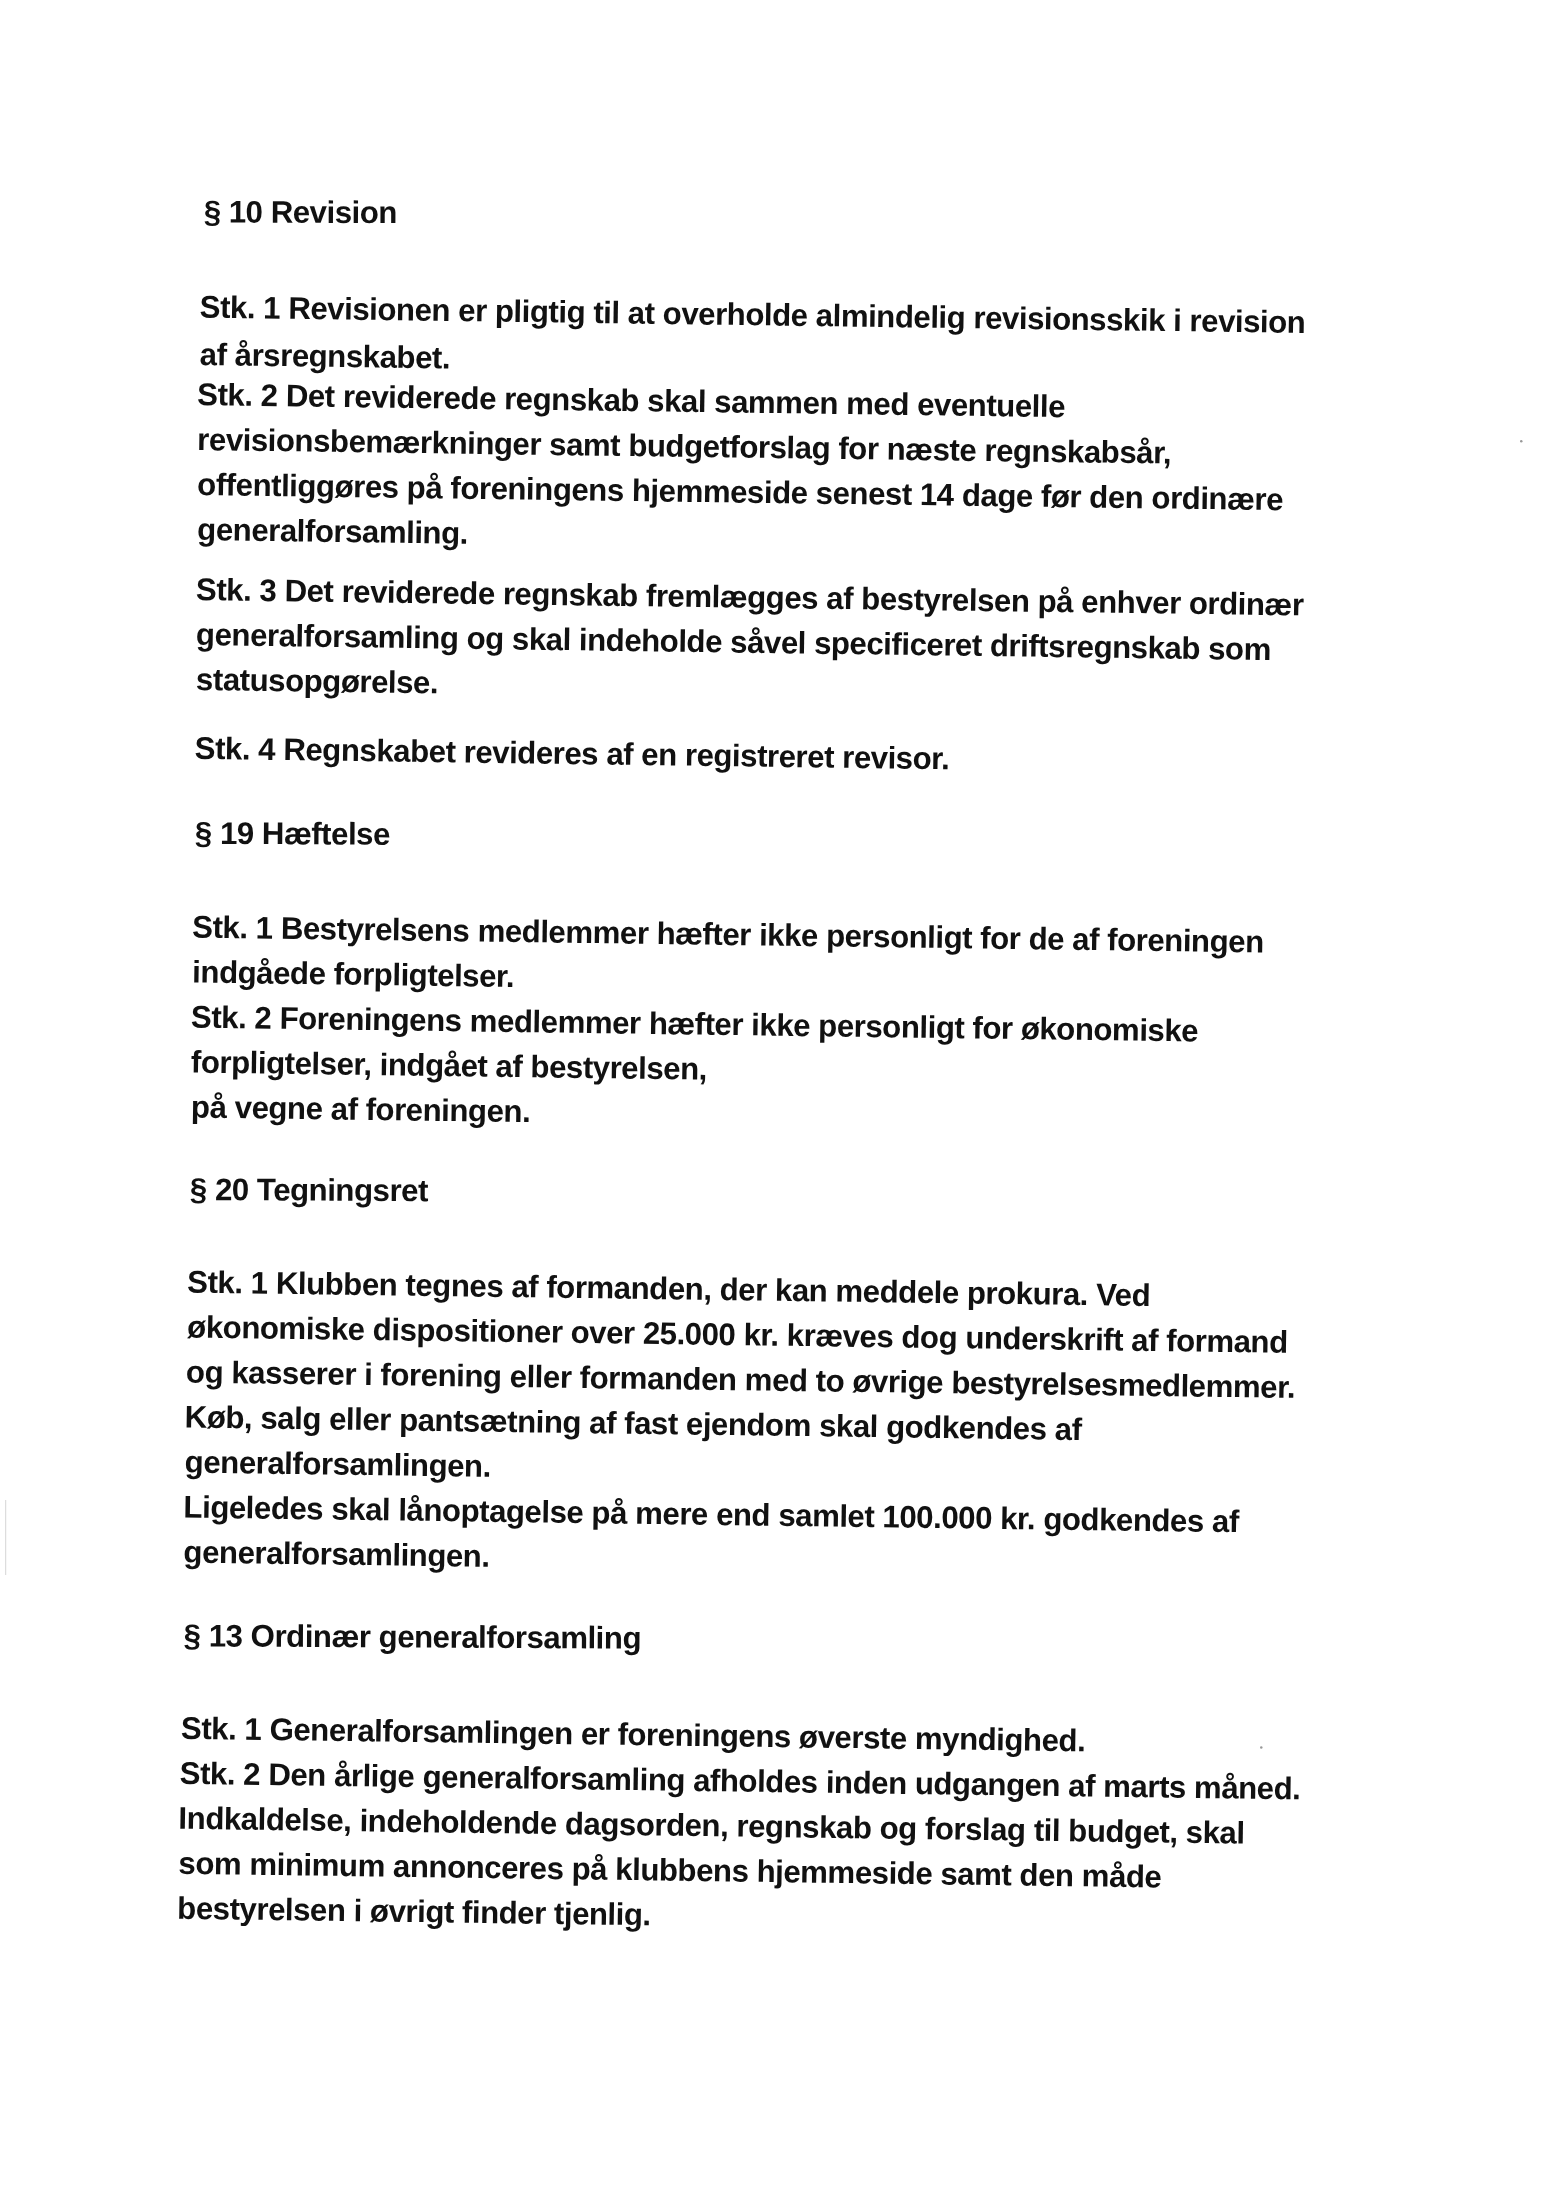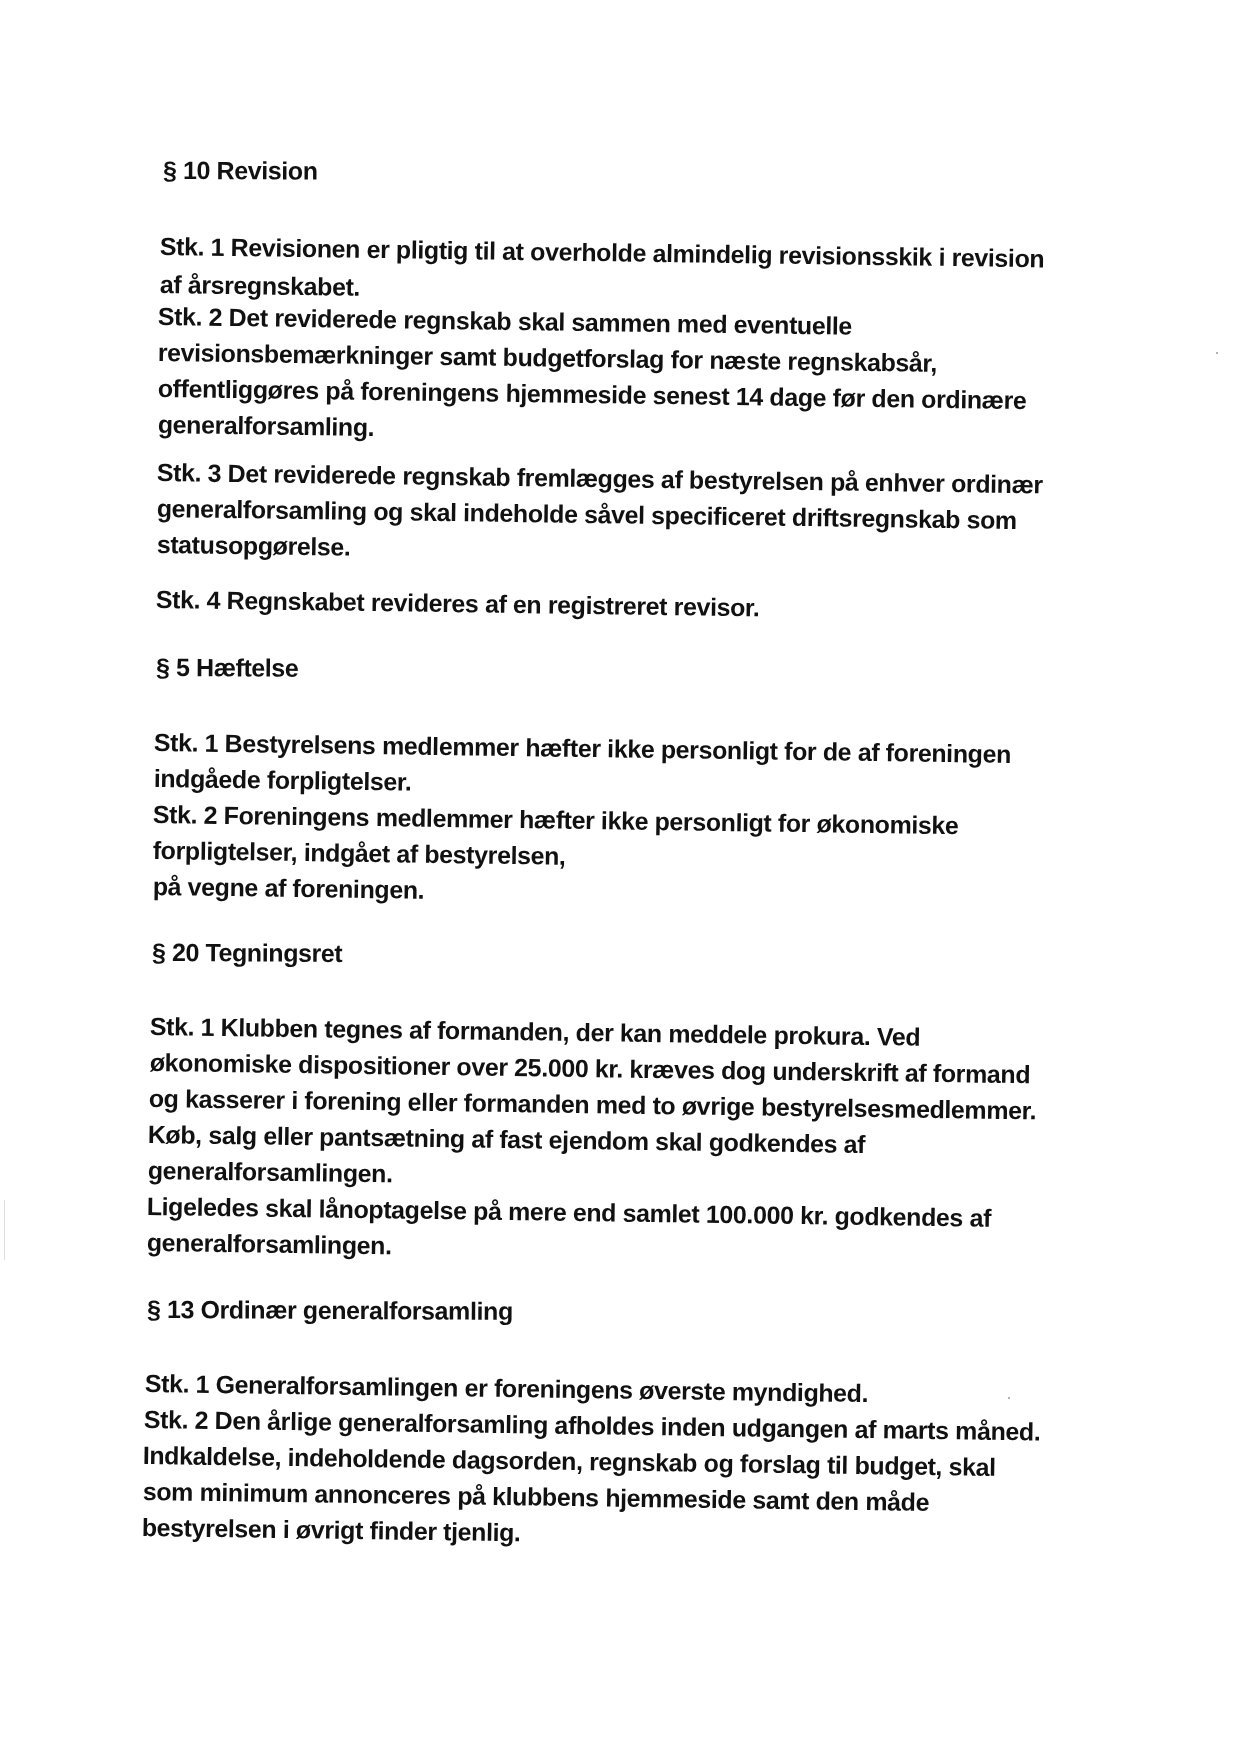--- a/index.html
+++ b/index.html
@@ -27,21 +27,21 @@
   <div class="line" style="left:160px;top:270px;transform:rotate(0.8deg)">af årsregnskabet.</div>
   <div class="line" style="left:158px;top:302px;transform:rotate(0.8deg)">Stk. 2 Det reviderede regnskab skal sammen med eventuelle</div>
   <div class="line" style="left:158px;top:338px;transform:rotate(0.8deg)">revisionsbemærkninger samt budgetforslag for næste regnskabsår,</div>
   <div class="line" style="left:158px;top:374px;transform:rotate(0.8deg)">offentliggøres på foreningens hjemmeside senest 14 dage før den ordinære</div>
   <div class="line" style="left:158px;top:410px;transform:rotate(0.8deg)">generalforsamling.</div>
   <div class="line" style="left:157px;top:458px;transform:rotate(0.8deg)">Stk. 3 Det reviderede regnskab fremlægges af bestyrelsen på enhver ordinær</div>
   <div class="line" style="left:157px;top:494px;transform:rotate(0.8deg)">generalforsamling og skal indeholde såvel specificeret driftsregnskab som</div>
   <div class="line" style="left:157px;top:530px;transform:rotate(0.8deg)">statusopgørelse.</div>
   <div class="line" style="left:156px;top:585px;transform:rotate(0.8deg)">Stk. 4 Regnskabet revideres af en registreret revisor.</div>
 
-  <div class="line heading" style="left:156px;top:653px;transform:rotate(0.3deg)">§ 5 Hæftelse</div>
+  <div class="line heading" style="left:156px;top:653px;transform:rotate(0.3deg)">§ 19 Hæftelse</div>
   <div class="line" style="left:154px;top:728px;transform:rotate(0.8deg)">Stk. 1 Bestyrelsens medlemmer hæfter ikke personligt for de af foreningen</div>
   <div class="line" style="left:154px;top:764px;transform:rotate(0.8deg)">indgåede forpligtelser.</div>
   <div class="line" style="left:153px;top:800px;transform:rotate(0.8deg)">Stk. 2 Foreningens medlemmer hæfter ikke personligt for økonomiske</div>
   <div class="line" style="left:153px;top:836px;transform:rotate(0.8deg)">forpligtelser, indgået af bestyrelsen,</div>
   <div class="line" style="left:153px;top:872px;transform:rotate(0.8deg)">på vegne af foreningen.</div>
 
   <div class="line heading" style="left:152px;top:938px;transform:rotate(0.3deg)">§ 20 Tegningsret</div>
   <div class="line" style="left:150px;top:1012px;transform:rotate(0.8deg)">Stk. 1 Klubben tegnes af formanden, der kan meddele prokura. Ved</div>
   <div class="line" style="left:150px;top:1048px;transform:rotate(0.8deg)">økonomiske dispositioner over 25.000 kr. kræves dog underskrift af formand</div>
   <div class="line" style="left:149px;top:1084px;transform:rotate(0.8deg)">og kasserer i forening eller formanden med to øvrige bestyrelsesmedlemmer.</div>

